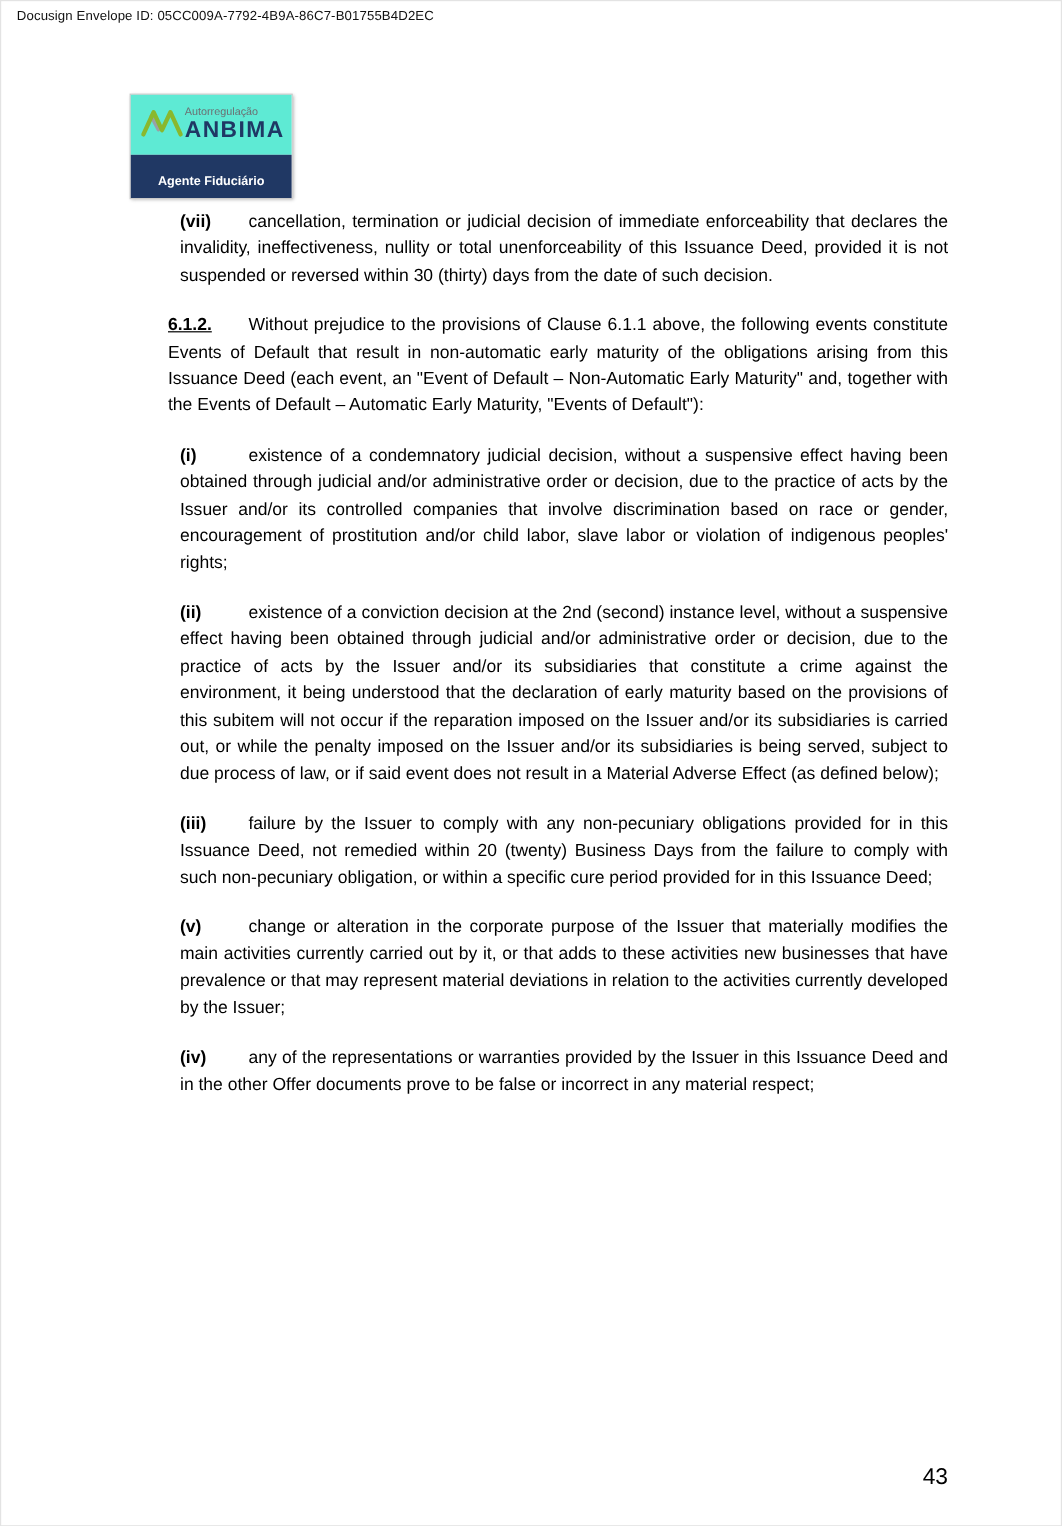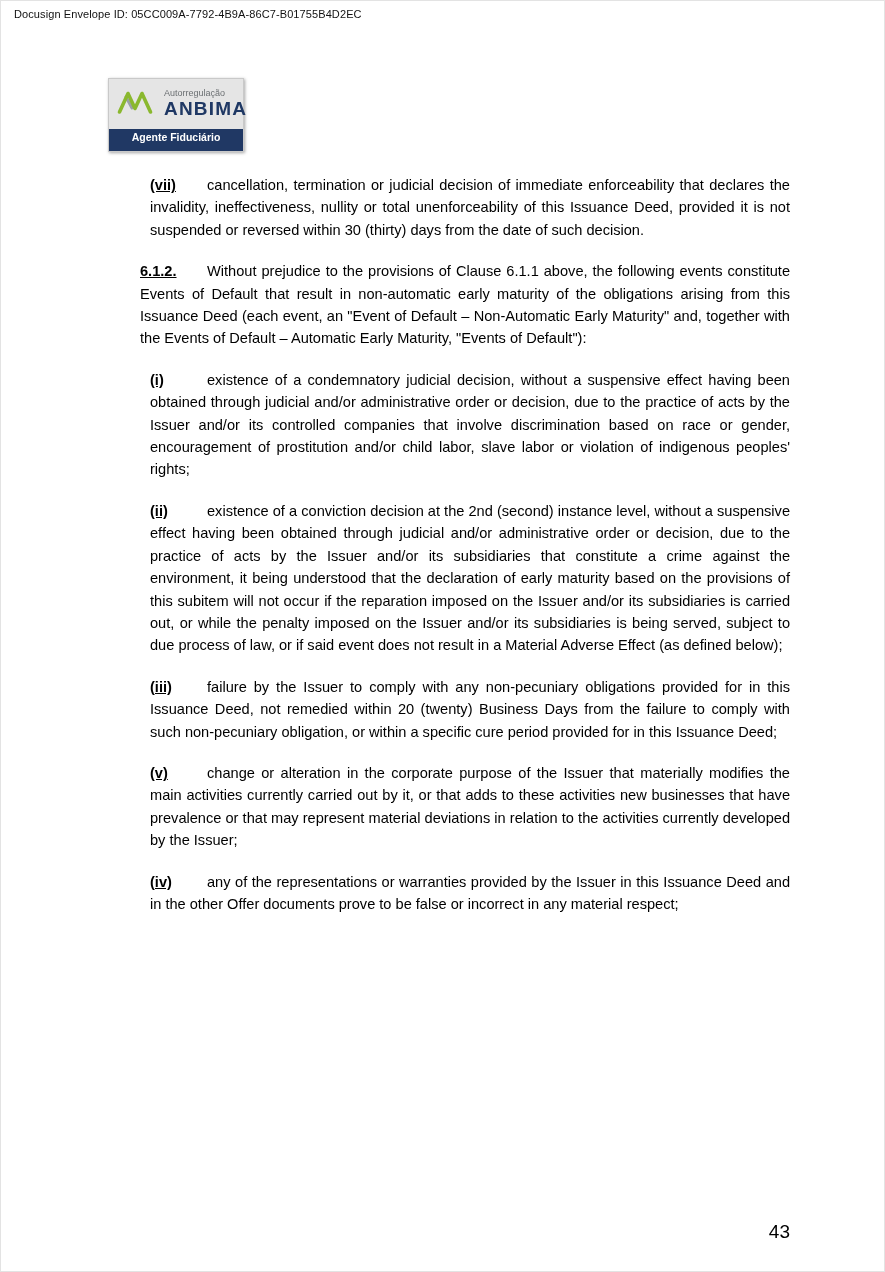--- a/index.html
+++ b/index.html
@@ -14,43 +14,43 @@
     position:absolute; top:8px; left:14px;
     font-size:11px; color:#111; letter-spacing:0.1px;
   }
 
   
   .logo {
     position:absolute; top:78px; left:108px; width:136px;
     border:1px solid #c9c9c9; box-shadow:1px 1px 3px rgba(0,0,0,.35);
     background:#fff;
   }
-  .logo-top { height:50px; display:flex; align-items:center; gap:11px; padding:4px 6px 4px 8px; background:#e5e5e5; }
+  .logo-top { height:50px; display:flex; align-items:center; gap:1px; padding:4px 6px 4px 8px; background:#5eead4; }
   .logo-mark { flex:0 0 auto; }
   .logo-mark .mk-green { stroke:var(--logo-green,#8ab82e); }
   .logo-mark .mk-gray  { stroke:var(--logo-gray,#9aa0a6); }
   .logo-text { display:flex; flex-direction:column; line-height:1.12; }
   .logo-tagline { font-size:9px; color:var(--tagline-gray,#6b6f72); }
   .logo-brand { font-size:19px; font-weight:bold; color:var(--brand-navy,#1f3864); letter-spacing:1.2px; }
   .logo-banner {
     background:var(--banner-blue,#203864); color:#fff;
     font-size:10.5px; font-weight:bold; text-align:center;
-    padding:2px 2px 8px;
+    padding:16px 2px 8px;
   }
 
   
   .content {
     position:absolute; left:140px; top:174px; width:650px;
     font-size:14.6px; line-height:22.4px; text-align:justify;
   }
   p.para { margin-bottom:19px; }
   p.para.item { margin-left:10px; }
   p.para .label { font-weight:bold; display:inline-block; }
   p.para.clause .label { width:67px;text-decoration:underline; }
-  p.para.item .label { width:57px;text-decoration:underline; }
+  p.para.item .label { width:57px; }
   .u { }
 
   .page-number {
     position:absolute; top:1221px; right:95px;
     font-size:19px; color:#000;
   }
 </style>
 </head>
 <body>
 

